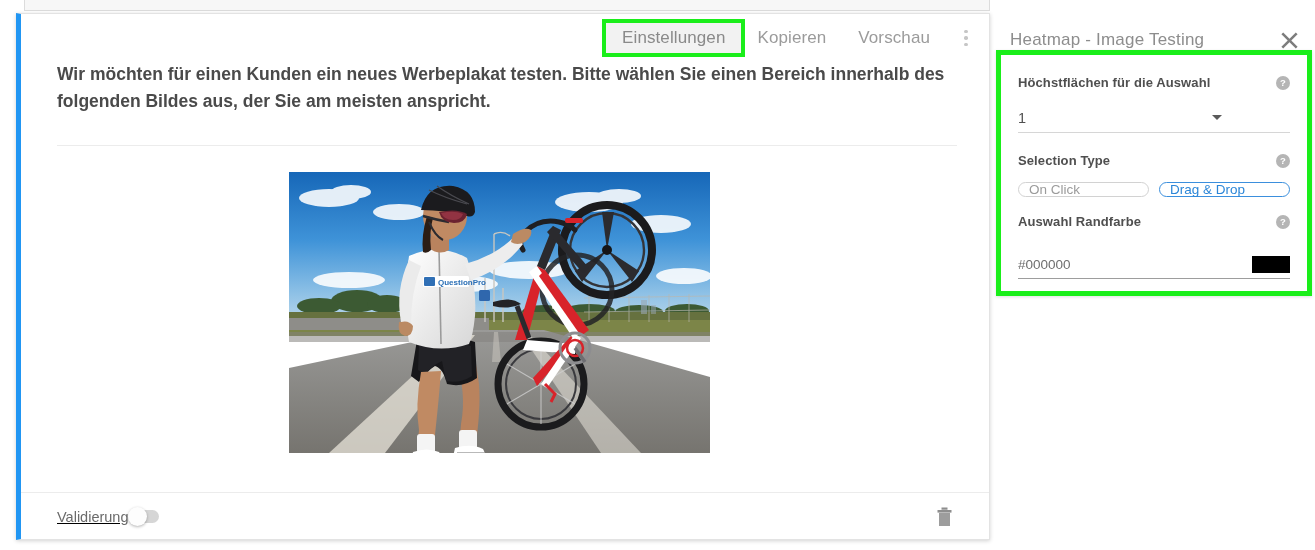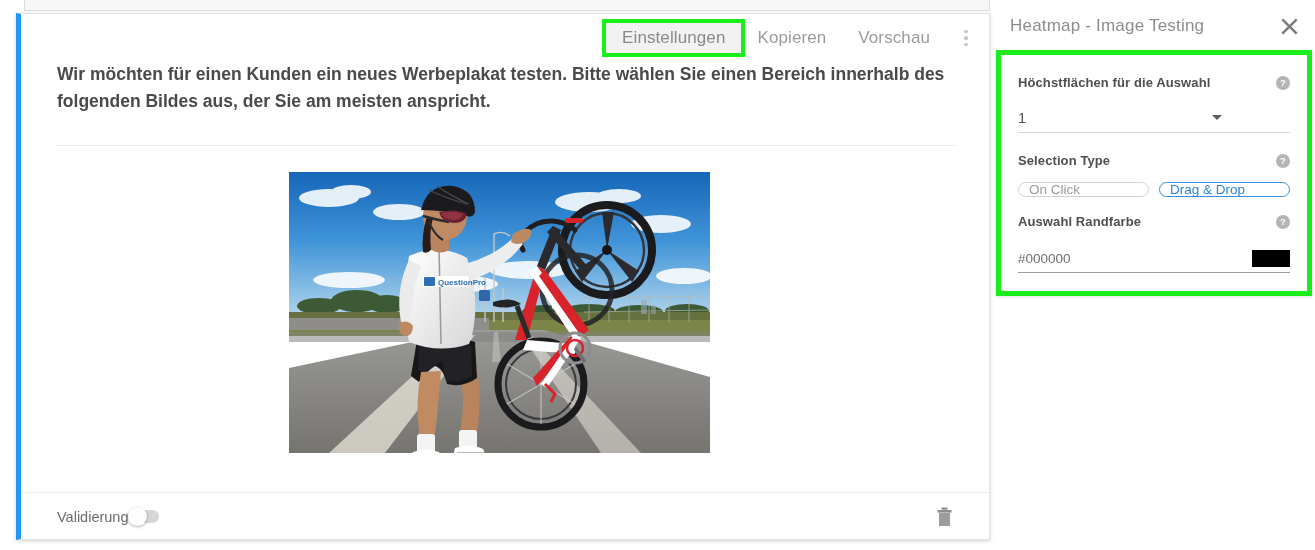--- a/index.html
+++ b/index.html
@@ -136,20 +136,21 @@
     top: 479px;
     height: 47px;
     display: flex;
     align-items: center;
   }
   #validation-group {
     display: flex;
     align-items: center;
     gap: 1px;
     margin-left: 36px;
+    text-decoration: underline;
   }
   #validation-label {
     font-size: 14.5px;
     color: #6b6b6b;
   }
   #validation-toggle {
     position: relative;
     width: 30px;
     height: 13px;
     border-radius: 7px;
@@ -181,21 +182,21 @@
     position: absolute;
     left: 996px;
     top: 0;
     width: 319px;
     height: 550px;
     background: #ffffff;
   }
   #panel-header {
     position: absolute;
     left: 0;
-    top: 0;
+    top: 14px;
     width: 319px;
     height: 52px;
     display: flex;
     align-items: center;
   }
   #panel-title {
     margin-left: 14px;
     font-size: 17px;
     color: #8d8d8d;
     font-weight: 400;
@@ -287,21 +288,21 @@
     cursor: pointer;
     background: #ffffff;
   }
   .choice-button.selected {
     border-color: #3b8fdd;
     color: #2b86d8;
   }
 
   
   #border-color-field {
-    margin-top: 15px;
+    margin-top: 21px;
     height: 28px;
     border-bottom: 1px solid #9d9d9d;
     display: flex;
     align-items: center;
     justify-content: space-between;
     position: relative;
   }
   #border-color-value {
     font-size: 13.5px;
     color: #6e6e6e;

